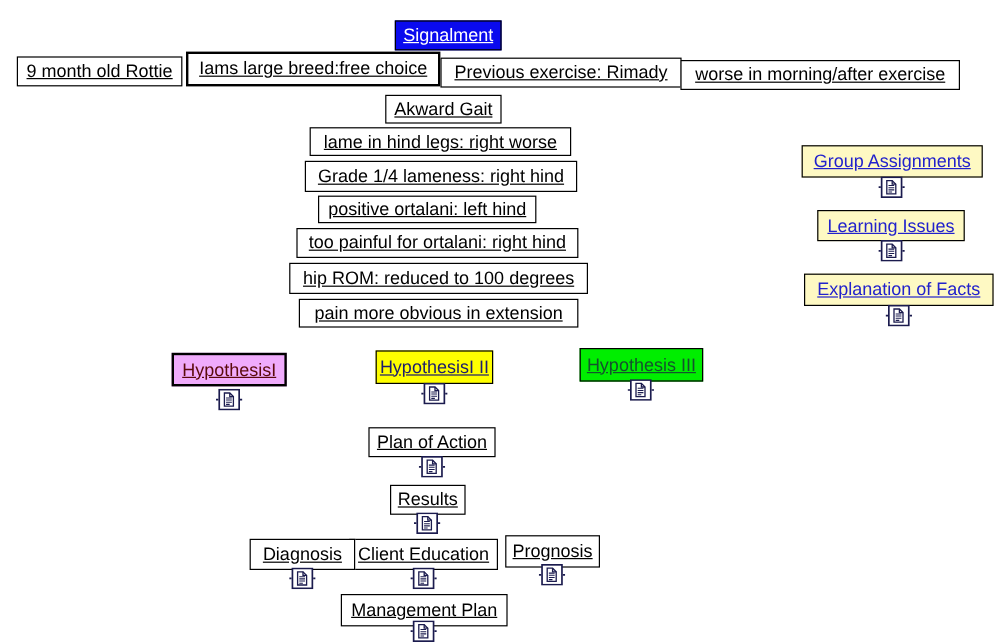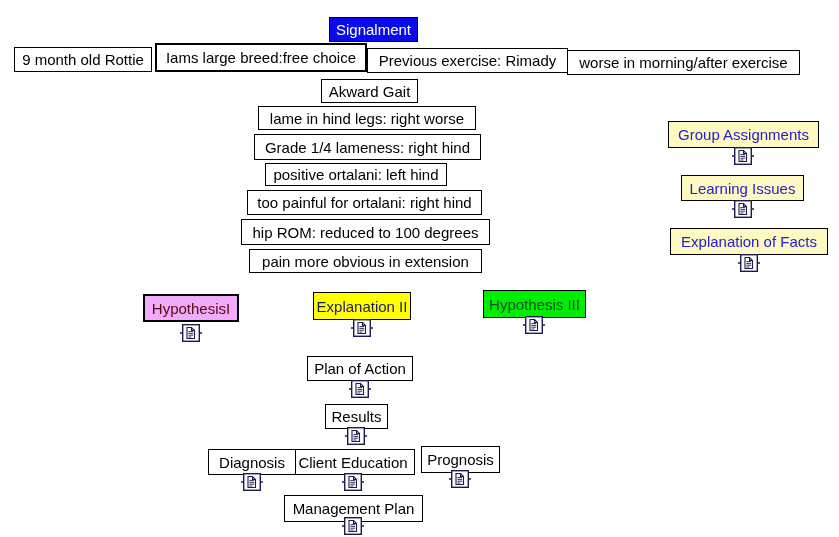--- a/index.html
+++ b/index.html
@@ -12,20 +12,21 @@
   }
   .node{
     position:absolute;
     box-sizing:border-box;
     display:flex;align-items:center;justify-content:center;
     border:1px solid #000;
     background:#fff;color:#000;
     font-size:15px;
     white-space:nowrap;
     line-height:1;
+    text-decoration:underline;
   }
   .n-blue{background:#0a0aee;color:#ffffff;}
   .n-gray{background:#fef9c3;color:#2222cc;}
   .n-red{background:#f0abfc;color:#5a0a0a;border-width:2px;}
   .n-yellow{background:#ffff00;color:#1c1c6e;}
   .n-green{background:#00ee00;color:#14532d;}
   .b2{border-width:2px;}
   .doc-icon{
     position:absolute;
     width:22px;height:18px;
@@ -84,21 +85,21 @@
     <span>Learning Issues</span>
   </div>
   <div class="node n-gray" style="left:670px;top:228px;width:158px;height:27px">
     <span>Explanation of Facts</span>
   </div>
 
   <div class="node n-red" style="left:143px;top:294px;width:96px;height:28px">
     <span>HypothesisI</span>
   </div>
   <div class="node n-yellow" style="left:313px;top:292px;width:98px;height:28px">
-    <span>Explanation II</span>
+    <span>HypothesisI II</span>
   </div>
   <div class="node n-green" style="left:483px;top:290px;width:103px;height:28px">
     <span>Hypothesis III</span>
   </div>
 
   <div class="node" style="left:307px;top:356px;width:106px;height:25px">
     <span>Plan of Action</span>
   </div>
   <div class="node" style="left:325px;top:404px;width:63px;height:25px">
     <span>Results</span>

